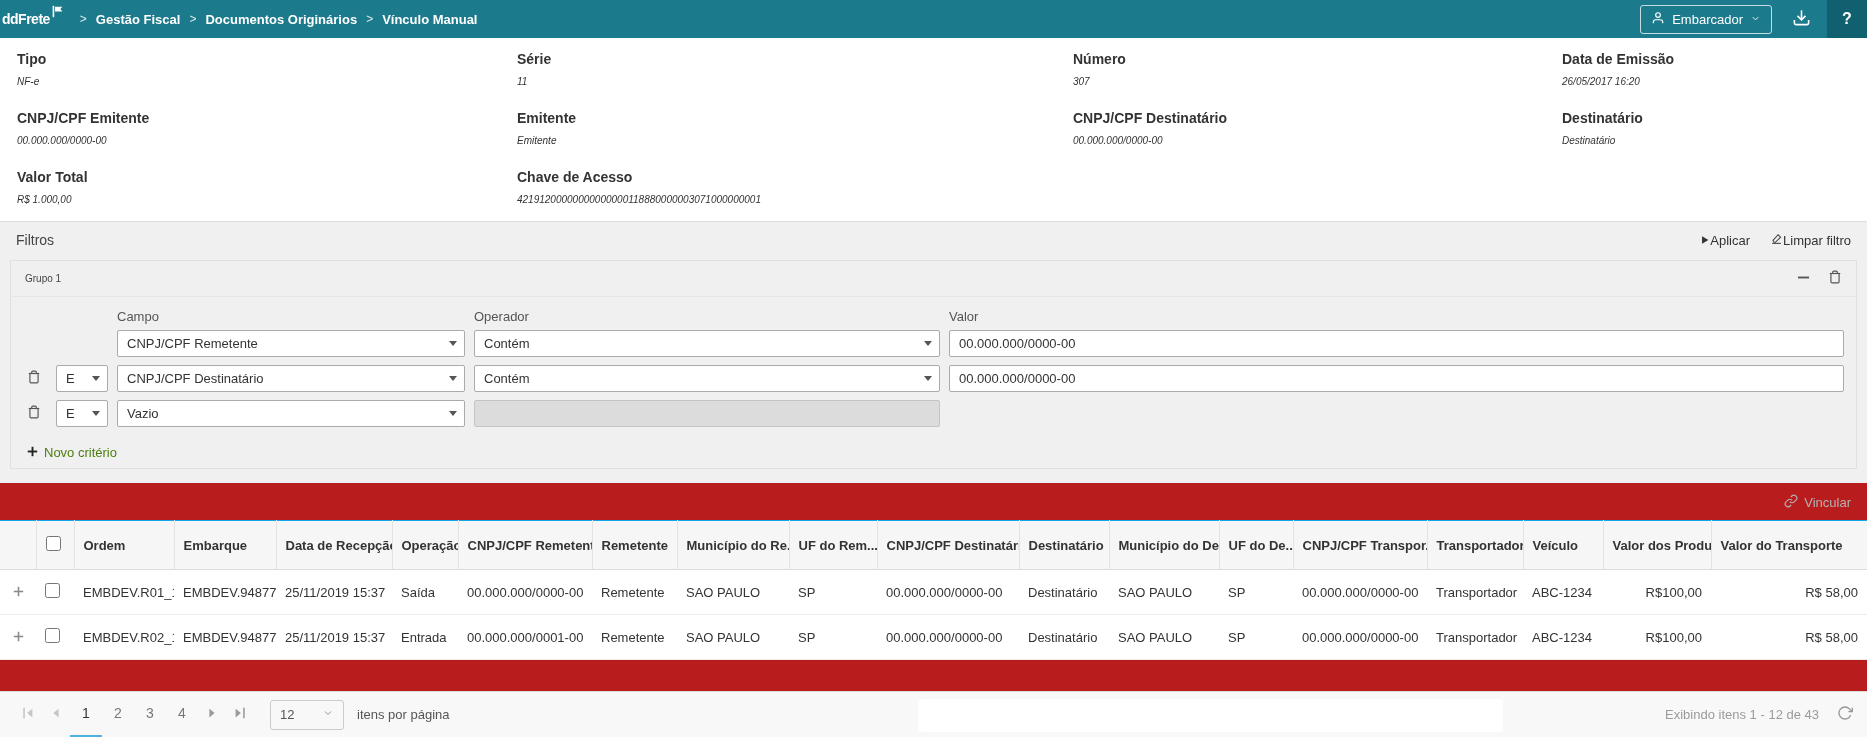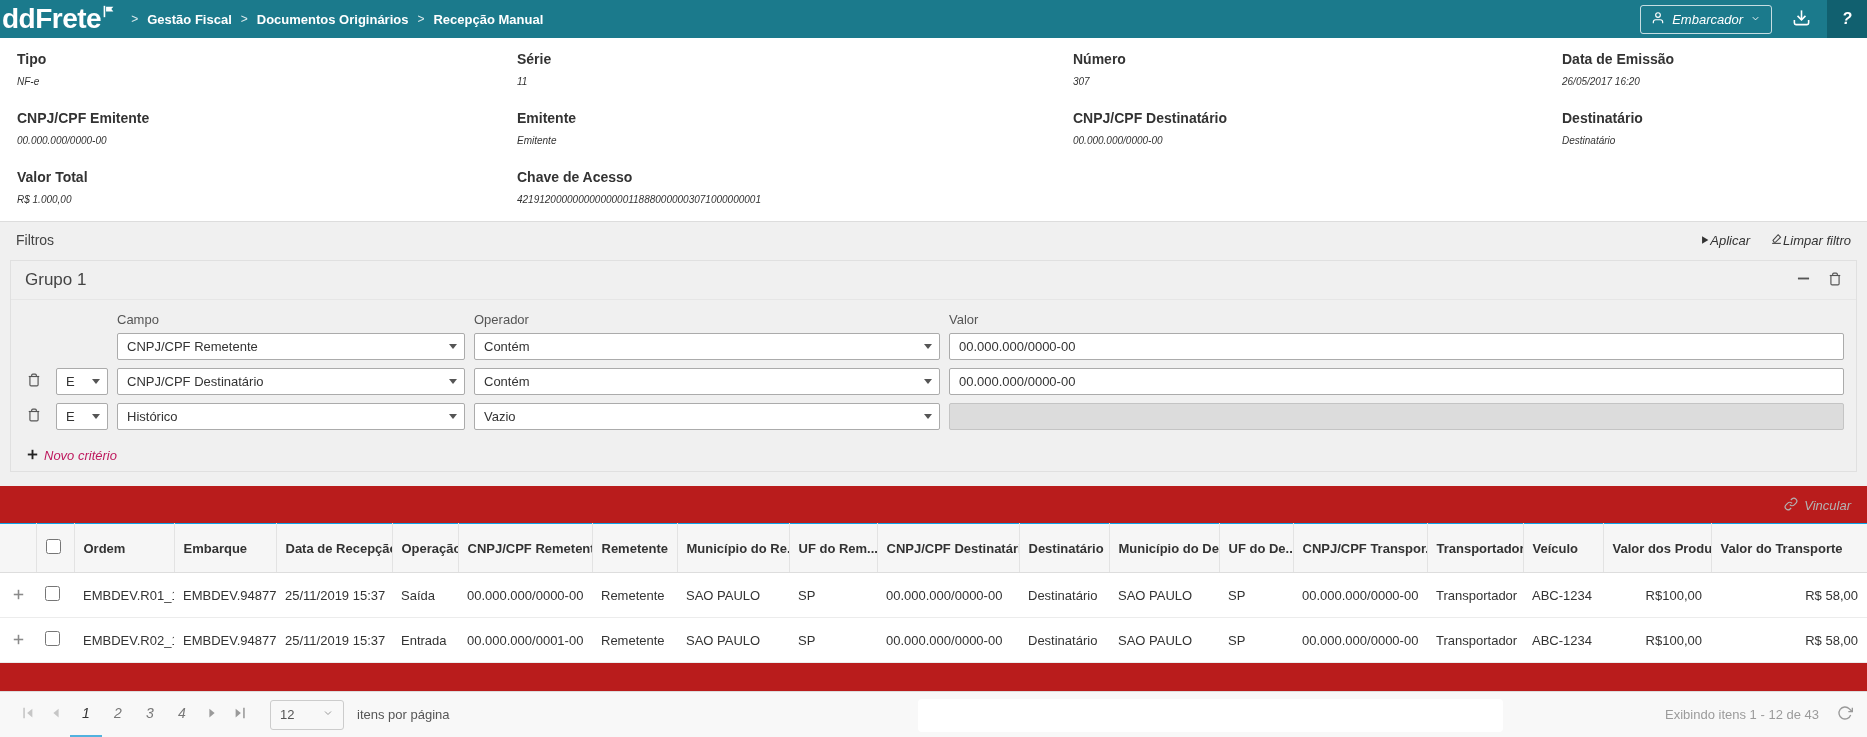--- a/index.html
+++ b/index.html
@@ -3,30 +3,30 @@
 <meta charset="utf-8">
 <style>
   * { box-sizing: border-box; }
   html, body { margin: 0; padding: 0; }
   body {
     width: 1867px; height: 737px;
     display: flex; flex-direction: column; overflow: hidden;
     background: #fff; color: #333;
     font-family: "Liberation Sans", sans-serif; font-size: 14px;
   }
-  button { font-family: inherit; cursor: pointer; font-style: italic; }
+  button { font-family: inherit; cursor: pointer; }
 
   
   .topbar {
     height: 38px; flex: 0 0 38px;
     background: var(--header-bg, #1b7a8c);
     color: #fff; display: flex; align-items: center;
   }
   .logo { display: flex; align-items: flex-start; padding-left: 2px; cursor: pointer; }
-  .logo-text { font-size: 28px; font-weight: 700; letter-spacing: -0.5px; line-height: 30px; }
+  .logo-text { font-size: 14px; font-weight: 700; letter-spacing: -0.5px; line-height: 30px; }
   .logo-flag { margin: 1px 0 0 1px; }
   .breadcrumb { display: flex; align-items: center; gap: 9px; margin-left: 16px; font-size: 13px; font-weight: 700; }
   .bc-sep { opacity: .85; font-weight: 400; font-size: 12px; }
   .bc-item { color: #fff; text-decoration: none; }
   .topbar-right { margin-left: auto; display: flex; align-items: center; height: 100%; }
   .user-btn {
     display: flex; align-items: center; gap: 7px;
     background: transparent; border: 1px solid rgba(255,255,255,.75); border-radius: 3px;
     color: #fff; font-size: 13px; padding: 5px 10px; margin-right: 16px;
   }
@@ -43,21 +43,21 @@
   .f-label { font-weight: 700; font-size: 14px; color: #333; margin-bottom: 9px; }
   .f-value { font-size: 10px; color: #333; font-style: italic; }
 
   
   .filters { background: #f0f0f0; border-top: 1px solid #ddd; padding-bottom: 14px; }
   .filters-head { display: flex; align-items: center; padding: 10px 16px 8px; }
   .filters-title { font-size: 14px; color: #444; }
   .filters-actions { margin-left: auto; display: flex; align-items: center; gap: 20px; }
   .flt-btn { display: flex; align-items: center; background: none; border: none; font-size: 13px; color: #333; padding: 0; }
   .group { margin: 4px 10px 0; border: 1px solid #e0e0e0; }
-  .group-head { display: flex; align-items: center; padding: 9px 14px; font-size: 17px; color: #444; border-bottom: 1px solid #e6e6e6; }
+  .group-head { display: flex; align-items: center; padding: 9px 14px; font-size: 10px; color: #444; border-bottom: 1px solid #e6e6e6; }
   .group-actions { margin-left: auto; display: flex; align-items: center; gap: 18px; }
   .icon-btn { background: none; border: none; color: #555; padding: 0; display: flex; align-items: center; }
   .f-grid {
     display: grid; grid-template-columns: 20px 52px 348px 466px auto;
     column-gap: 9px; align-items: center;
     padding: 4px 12px 4px 16px;
   }
   .f-grid.labels { padding-top: 12px; padding-bottom: 2px; }
   .col-label { font-size: 13px; color: #555; }
   .select {
@@ -67,21 +67,21 @@
     font-size: 13px; color: #333; cursor: pointer; overflow: hidden; white-space: nowrap;
   }
   .sel-caret { position: absolute; right: 7px; top: 0; bottom: 0; display: flex; align-items: center; }
   .sel-caret::after { content: ""; border-left: 4px solid transparent; border-right: 4px solid transparent; border-top: 5px solid #555; }
   .f-input {
     width: 100%; height: 27px; border: 1px solid #ababab; border-radius: 2px;
     font-size: 13px; color: #333; padding: 0 9px; background: #fff;
   }
   .f-input:disabled { background: #dcdcdc; border-color: #c4c4c4; }
   .new-criteria { padding: 14px 16px 8px; }
-  .nc-btn { display: flex; align-items: center; gap: 6px; background: none; border: none; font-size: 13px; color: #be185d; padding: 0; }
+  .nc-btn { display: flex; align-items: center; gap: 6px; background: none; border: none; font-size: 13px; color: #4d7c0f; padding: 0; }
 
   
   .grid-area { flex: 1 1 auto; background: #b91c1c; overflow: hidden; }
   .vincular-bar { display: flex; justify-content: flex-end; padding: 11px 16px 9px; }
   .vincular { display: flex; align-items: center; gap: 6px; background: none; border: none; font-size: 13px; color: #b3b3b3; padding: 0; }
 
   table { width: 100%; border-collapse: collapse; table-layout: fixed; font-size: 13px; }
   thead th {
     background: #f6f6f6; border-top: 1px solid #0ea5e9; border-bottom: 1px solid #ddd;
     border-right: 1px solid #e3e3e3;
@@ -135,21 +135,21 @@
           <path d="M5 2h9l-2.5 3L14 8H5z" fill="#fff"></path>
         </svg>
     </span>
   </div>
   <nav class="breadcrumb">
     <span class="bc-sep">&gt;</span>
     <a class="bc-item">Gestão Fiscal</a>
     <span class="bc-sep">&gt;</span>
     <a class="bc-item">Documentos Originários</a>
     <span class="bc-sep">&gt;</span>
-    <span class="bc-item">Recepção Manual</span>
+    <span class="bc-item">Vínculo Manual</span>
   </nav>
   <div class="topbar-right">
     <button class="user-btn">
       <span>
         <svg viewBox="0 0 24 24" width="14" height="14" fill="none" stroke="#fff" stroke-width="2">
             <path d="M20 21v-2a4 4 0 0 0-4-4H8a4 4 0 0 0-4 4v2"></path>
             <circle cx="12" cy="7" r="4"></circle>
           </svg>
       </span>
       <span>Embarcador</span>
@@ -315,24 +315,20 @@
       <button class="icon-btn">
         <span>
           <svg viewBox="0 0 24 24" width="14" height="14" fill="none" stroke="#555" stroke-width="2">
               <polyline points="3 6 5 6 21 6"></polyline>
               <path d="M19 6v14a2 2 0 0 1-2 2H7a2 2 0 0 1-2-2V6m3 0V4a2 2 0 0 1 2-2h4a2 2 0 0 1 2 2v2"></path>
             </svg>
         </span>
       </button>
       <div class="select">
         <span>E</span>
-        <span class="sel-caret"></span>
-      </div>
-      <div class="select">
-        <span>Histórico</span>
         <span class="sel-caret"></span>
       </div>
       <div class="select">
         <span>Vazio</span>
         <span class="sel-caret"></span>
       </div>
       <input class="f-input" type="text" disabled="" value="" style="">
     </div>
 
     <div class="new-criteria">

